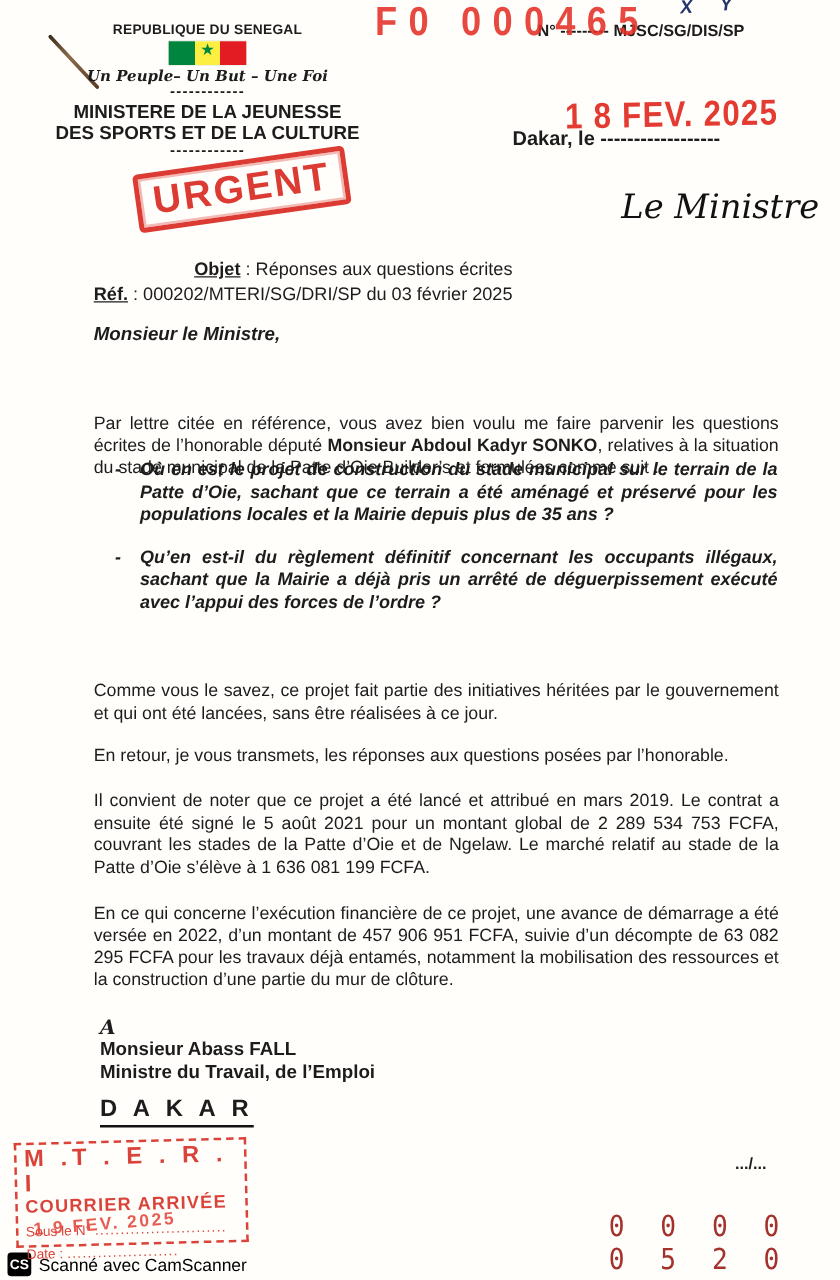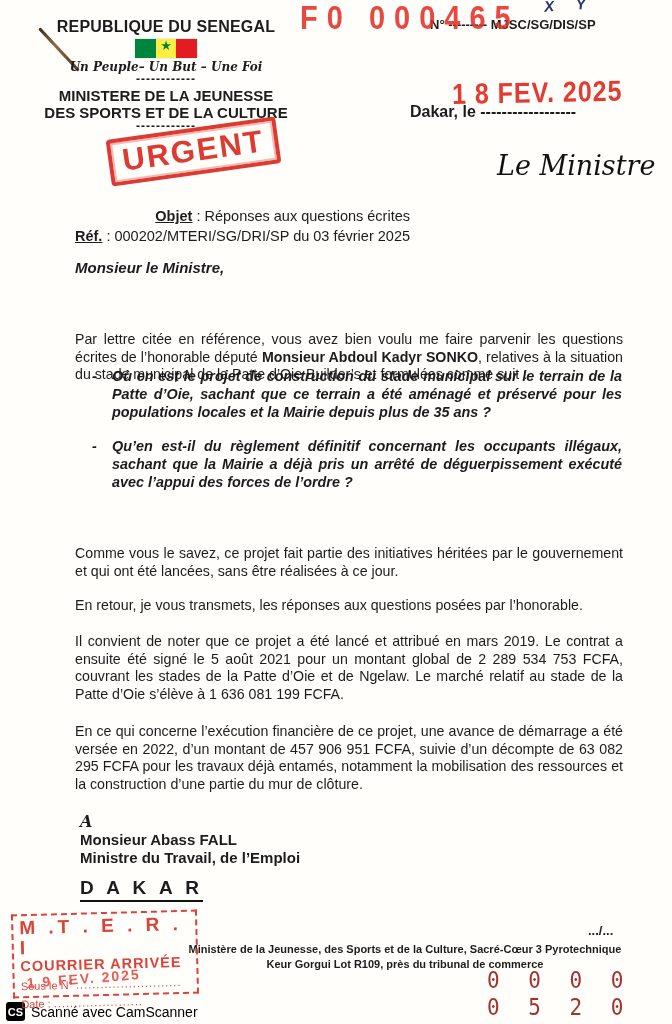--- a/index.html
+++ b/index.html
@@ -3,21 +3,21 @@
 <meta charset="utf-8">
 <style>
   html,body{margin:0;padding:0;background:#e9e9e9;}
   .page{
     position:relative; width:672px; height:1024px; margin:0 auto;
     background:#fffefb; overflow:hidden;
     font-family:"Liberation Sans", sans-serif; color:#1c1c1c;
   }
   
   .hdr-left{position:absolute; left:38px; top:18px; width:256px; text-align:center;}
-  .country{font-size:16px; font-weight:bold; letter-spacing:.2px;}
+  .country{font-size:11px; font-weight:bold; letter-spacing:.2px;}
   .flag{width:62px; height:19px; margin:3px auto 2px auto; display:flex; box-shadow:0 0 1px #999;}
   .flag .band{flex:1; position:relative;}
   .flag .star{position:absolute; left:0; right:0; top:-3px; text-align:center; font-size:13px; line-height:19px;}
   .motto{font-family:"DejaVu Serif", serif; font-style:italic; font-weight:bold; font-size:12px; margin-top:0;}
   .divider{font-size:12px; font-weight:bold; letter-spacing:1px; line-height:10px;}
   .ministry{font-size:15px; font-weight:bold; line-height:17px; margin-top:3px;}
   
   .urgent{
     position:absolute; left:108px; top:128px; transform:rotate(-8deg);
     border:4px solid #d92b21; border-radius:4px; padding:1px 10px 2px 10px;
@@ -180,24 +180,20 @@
       <span class="dotline">..........................</span>
     </div>
     <div class="row">
       <span>Date :</span>
       <span class="dotline">......................</span>
     </div>
     <div class="date-in">1 9  FEV.  2025</div>
   </div>
 
   <div class="contin">.../...</div>
-  <div class="footer-addr">
-    <div>Ministère de la Jeunesse, des Sports et de la Culture, Sacré-Cœur 3 Pyrotechnique</div>
-    <div>Keur Gorgui Lot R109, près du tribunal de commerce</div>
-  </div>
   <div class="serial-bottom">0 0 0 0 0 5 2 0</div>
 
   <div class="scanbar">
     <div class="cs-badge">CS</div>
     <div class="cs-label">Scanné avec CamScanner</div>
   </div>
 
 </div>
 
 </body></html>

